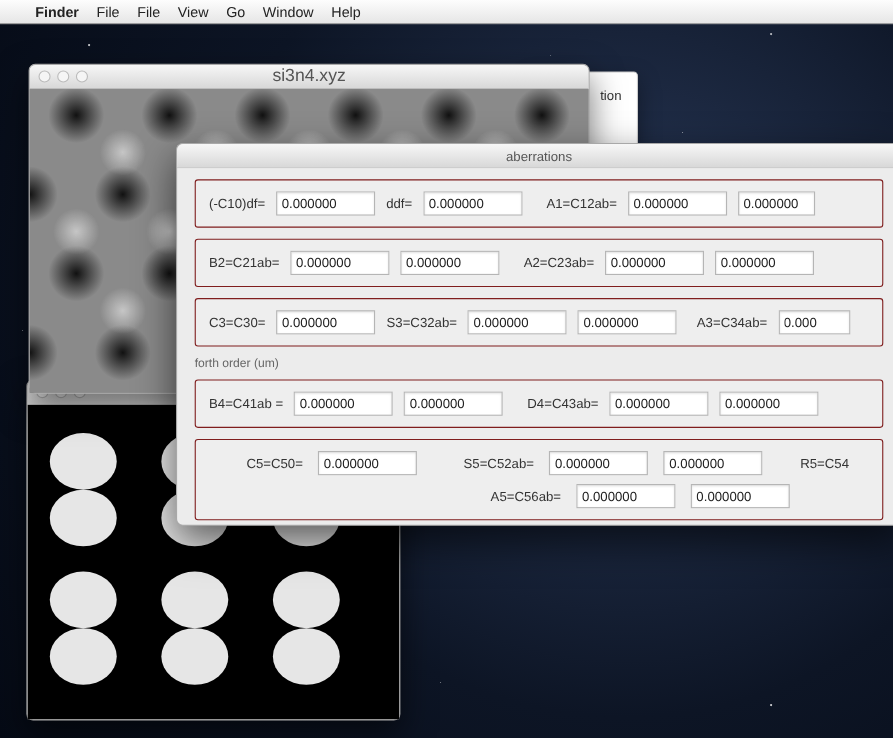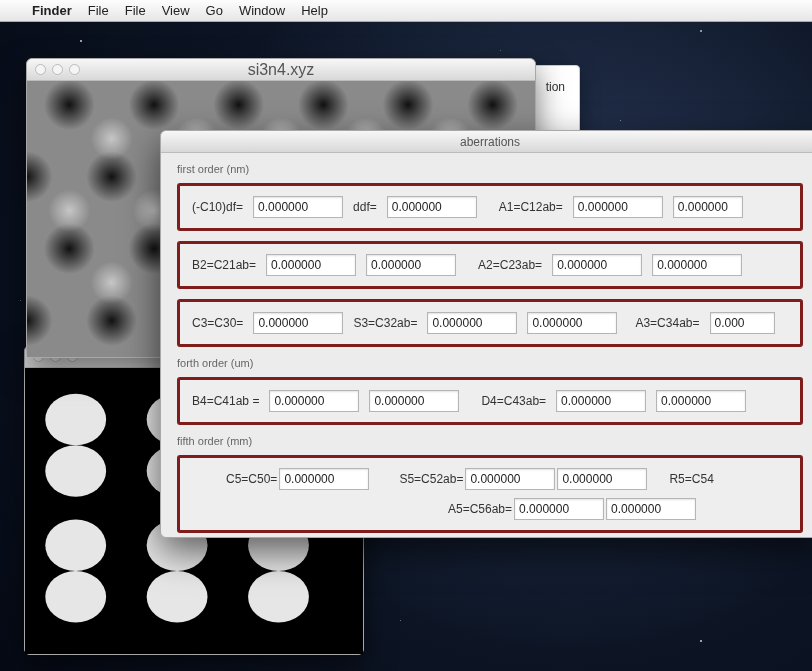--- a/index.html
+++ b/index.html
@@ -52,26 +52,26 @@
   }
   .dlg .dtitle {
     height: 22px; background: linear-gradient(#f7f7f7,#d8d8d8);
     border-bottom: 1px solid #bcbcbc; border-radius: 6px 6px 0 0;
     display: flex; align-items: center; justify-content: center;
     font-size: 12px; color: #555;
   }
   .group { margin: 10px 16px 4px; }
   .grouplbl { font-size: 11px; color: #666; margin-bottom: 8px; }
   .rowbox {
-    background: #eeeeee; border: 3px solid #7f1d1d; border-radius: 3px;
+    background: #eeeeee; border: 1px solid #7f1d1d; border-radius: 3px;
     padding: 10px 12px; display: flex; align-items: center; gap: 10px;
     font-size: 12px; color: #333; flex-wrap: wrap;
   }
   .rowbox.multi { flex-direction: column; align-items: stretch; gap: 8px; }
-  .subrow { display: flex; align-items: center; gap: 2px; }
+  .subrow { display: flex; align-items: center; gap: 14px; }
   .lbl { white-space: nowrap; }
   input.fld {
     width: 90px; height: 22px;
     border: 1px solid #b5b5b5; background: #fff;
     font-size: 12px; padding: 0 4px; color: #222;
     box-shadow: inset 0 1px 2px rgba(0,0,0,0.12);
   }
   .btnrow { display: flex; justify-content: flex-end; gap: 10px; margin: 10px 16px 14px; }
   button.mac {
     height: 24px; padding: 0 18px;
@@ -211,21 +211,20 @@
         </g>
       </g>
     </svg>
   </div>
 </div>
 
 <div class="dlg" style="top:130px; left:160px; width:660px;">
   <div class="dtitle">aberrations</div>
 
   <div class="group">
-    <div class="grouplbl">first order (nm)</div>
     <div class="rowbox">
       <span class="lbl">(-C10)df=</span>
       <input class="fld" value="0.000000" style="">
       <span class="lbl">ddf=</span>
       <input class="fld" value="0.000000" style="">
       <span class="lbl" style="margin-left:12px">A1=C12ab=</span>
       <input class="fld" value="0.000000" style="">
       <input class="fld" style="width: 70px;" value="0.000000">
     </div>
   </div>
@@ -259,21 +258,20 @@
       <span class="lbl">B4=C41ab =</span>
       <input class="fld" value="0.000000" style="">
       <input class="fld" value="0.000000" style="">
       <span class="lbl" style="margin-left:12px">D4=C43ab=</span>
       <input class="fld" value="0.000000" style="">
       <input class="fld" value="0.000000" style="">
     </div>
   </div>
 
   <div class="group">
-    <div class="grouplbl">fifth order (mm)</div>
     <div class="rowbox multi">
       <div class="subrow">
         <span class="lbl" style="margin-left:34px">C5=C50=</span>
         <input class="fld" value="0.000000" style="">
         <span class="lbl" style="margin-left:28px">S5=C52ab=</span>
         <input class="fld" value="0.000000" style="">
         <input class="fld" value="0.000000" style="">
         <span class="lbl" style="margin-left:20px">R5=C54</span>
       </div>
       <div class="subrow">

